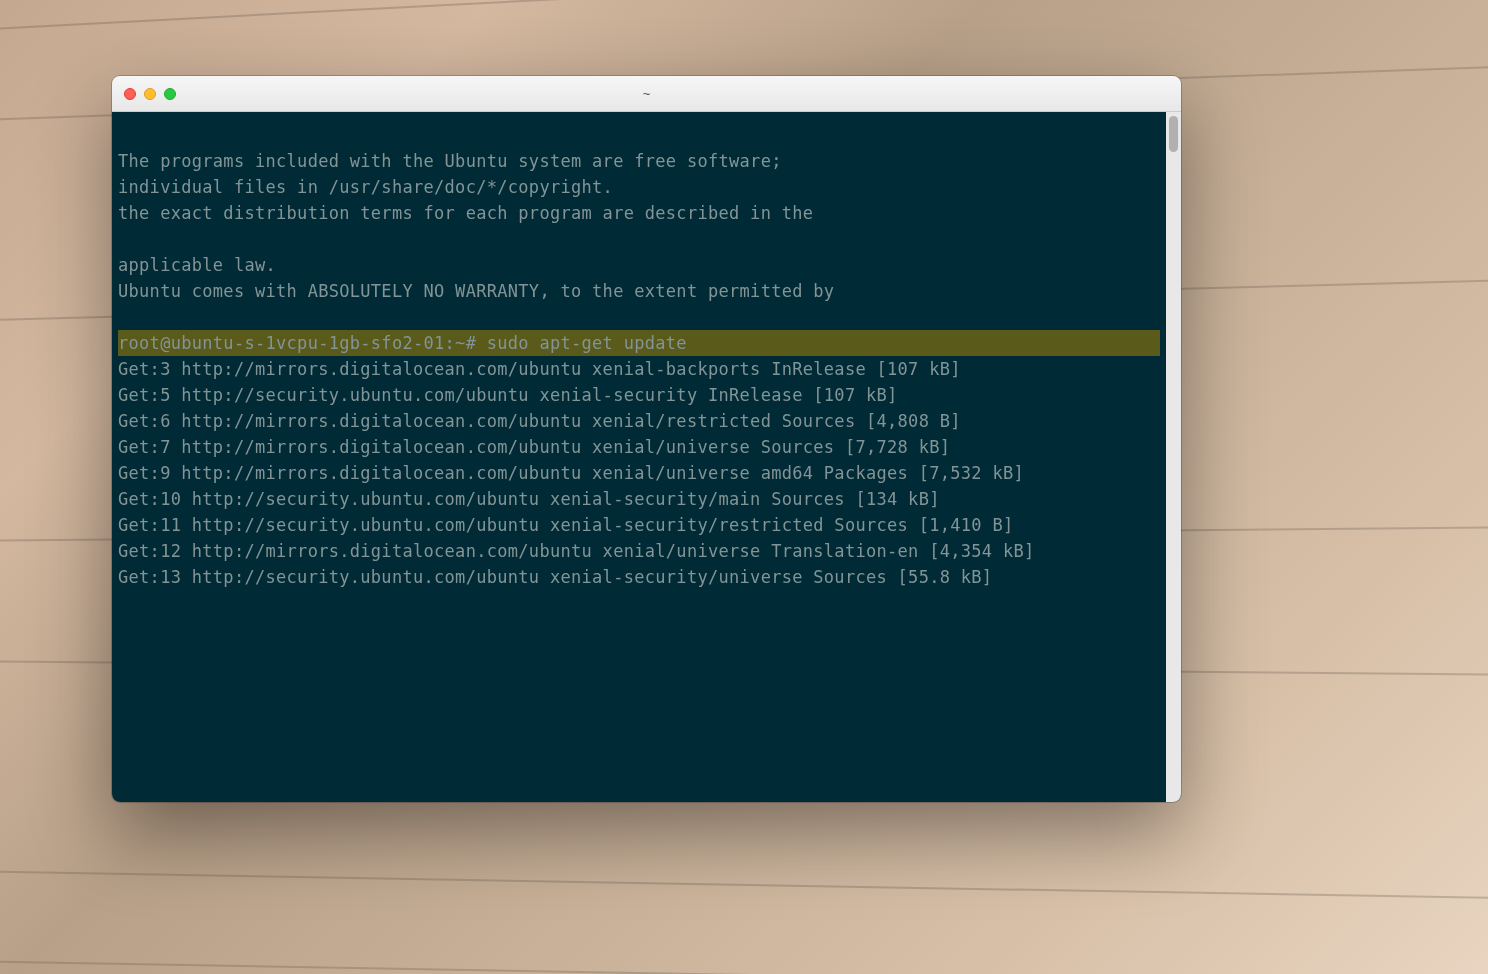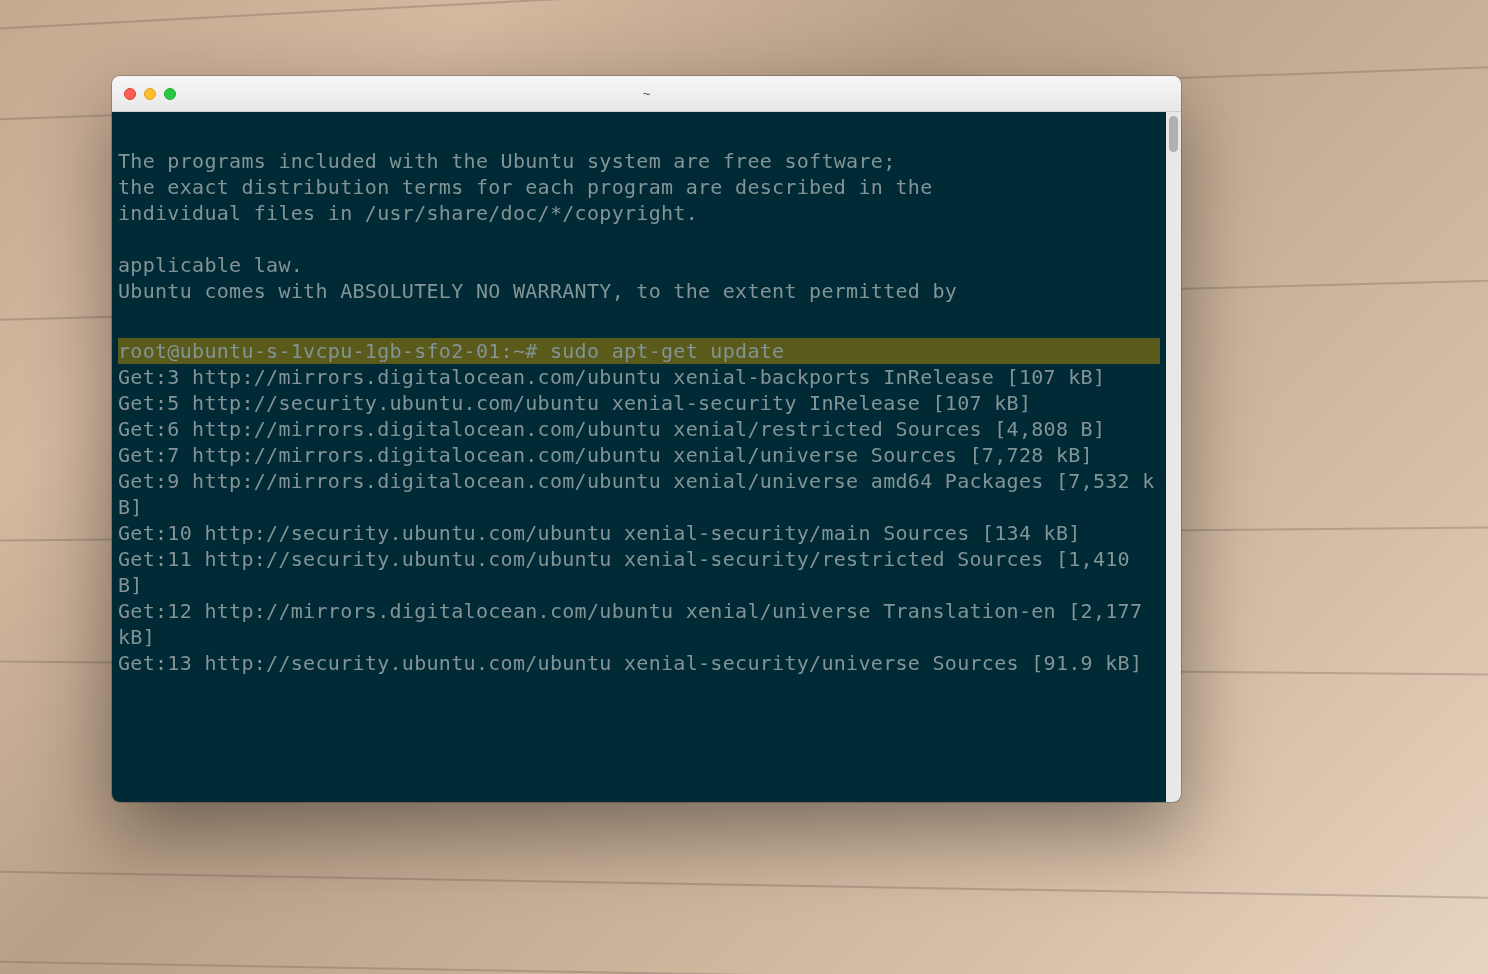--- a/index.html
+++ b/index.html
@@ -68,21 +68,21 @@
       font-size: 13px;
       color: #4a4a4a;
       font-weight: 500;
       pointer-events: none;
     }
     .terminal-body {
       height: calc(100% - 36px);
       background: #002b36;
       color: #839496;
       font-family: 'Menlo', 'Monaco', 'Consolas', monospace;
-      font-size: 20px;
+      font-size: 17px;
       line-height: 26px;
       padding: 10px 0 10px 6px;
       overflow: hidden;
       position: relative;
       letter-spacing: 0.3px;
     }
     .scrollbar-track {
       position: absolute;
       right: 0;
       top: 0;
@@ -109,21 +109,20 @@
     }
     .cmd-text {
       color: #839496;
     }
     .output-text {
       color: #839496;
     }
     .prompt-row {
       background: linear-gradient(to right, #5a5a1a 0%, #5a5a1a 98%, transparent 98%);
       padding-right: 20px;
-      margin-top: 8px;
     }
   </style>
 </head>
 <body>
 
 <div class="bg-line line1"></div>
 <div class="bg-line line2"></div>
 <div class="bg-line line3"></div>
 <div class="bg-line line4"></div>
 <div class="bg-line line5"></div>
@@ -139,31 +138,31 @@
     </div>
     <div class="title">~</div>
   </div>
   <div class="terminal-body">
     <div class="scrollbar-track">
       <div class="scrollbar-thumb"></div>
     </div>
     <div id="term-content">
         <div class="term-line output-text">&nbsp;</div>
         <div class="term-line output-text">The programs included with the Ubuntu system are free software;</div>
+        <div class="term-line output-text">individual files in /usr/share/doc/*/copyright.</div>
         <div class="term-line output-text">the exact distribution terms for each program are described in the</div>
-        <div class="term-line output-text">individual files in /usr/share/doc/*/copyright.</div>
         <div class="term-line output-text">&nbsp;</div>
         <div class="term-line output-text">applicable law.</div>
         <div class="term-line output-text">Ubuntu comes with ABSOLUTELY NO WARRANTY, to the extent permitted by</div>
         <div class="term-line output-text">&nbsp;</div>
         <div class="term-line prompt-row"><span class="prompt-text">root@ubuntu-s-1vcpu-1gb-sfo2-01:~# </span><span class="cmd-text">sudo apt-get update</span></div>
         <div class="term-line output-text">Get:3 http://mirrors.digitalocean.com/ubuntu xenial-backports InRelease [107 kB]</div>
         <div class="term-line output-text">Get:5 http://security.ubuntu.com/ubuntu xenial-security InRelease [107 kB]</div>
         <div class="term-line output-text">Get:6 http://mirrors.digitalocean.com/ubuntu xenial/restricted Sources [4,808 B]</div>
         <div class="term-line output-text">Get:7 http://mirrors.digitalocean.com/ubuntu xenial/universe Sources [7,728 kB]</div>
         <div class="term-line output-text">Get:9 http://mirrors.digitalocean.com/ubuntu xenial/universe amd64 Packages [7,532 kB]</div>
         <div class="term-line output-text">Get:10 http://security.ubuntu.com/ubuntu xenial-security/main Sources [134 kB]</div>
         <div class="term-line output-text">Get:11 http://security.ubuntu.com/ubuntu xenial-security/restricted Sources [1,410 B]</div>
-        <div class="term-line output-text">Get:12 http://mirrors.digitalocean.com/ubuntu xenial/universe Translation-en [2,177 kB]</div>
-        <div class="term-line output-text">Get:13 http://security.ubuntu.com/ubuntu xenial-security/universe Sources [91.9 kB]</div>
+        <div class="term-line output-text">Get:12 http://mirrors.digitalocean.com/ubuntu xenial/universe Translation-en [4,354 kB]</div>
+        <div class="term-line output-text">Get:13 http://security.ubuntu.com/ubuntu xenial-security/universe Sources [55.8 kB]</div>
       </div>
   </div>
 </div>
 
 </body></html>

